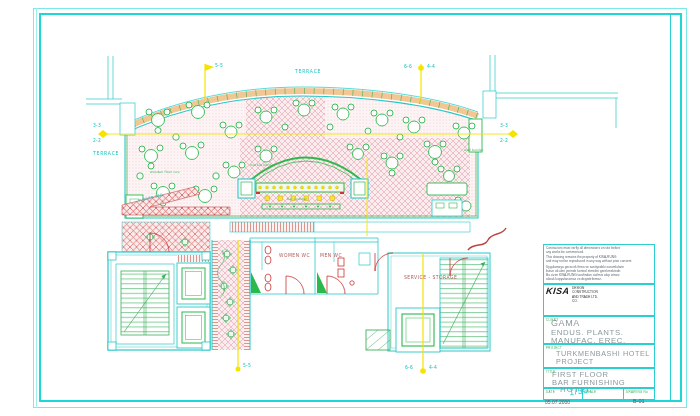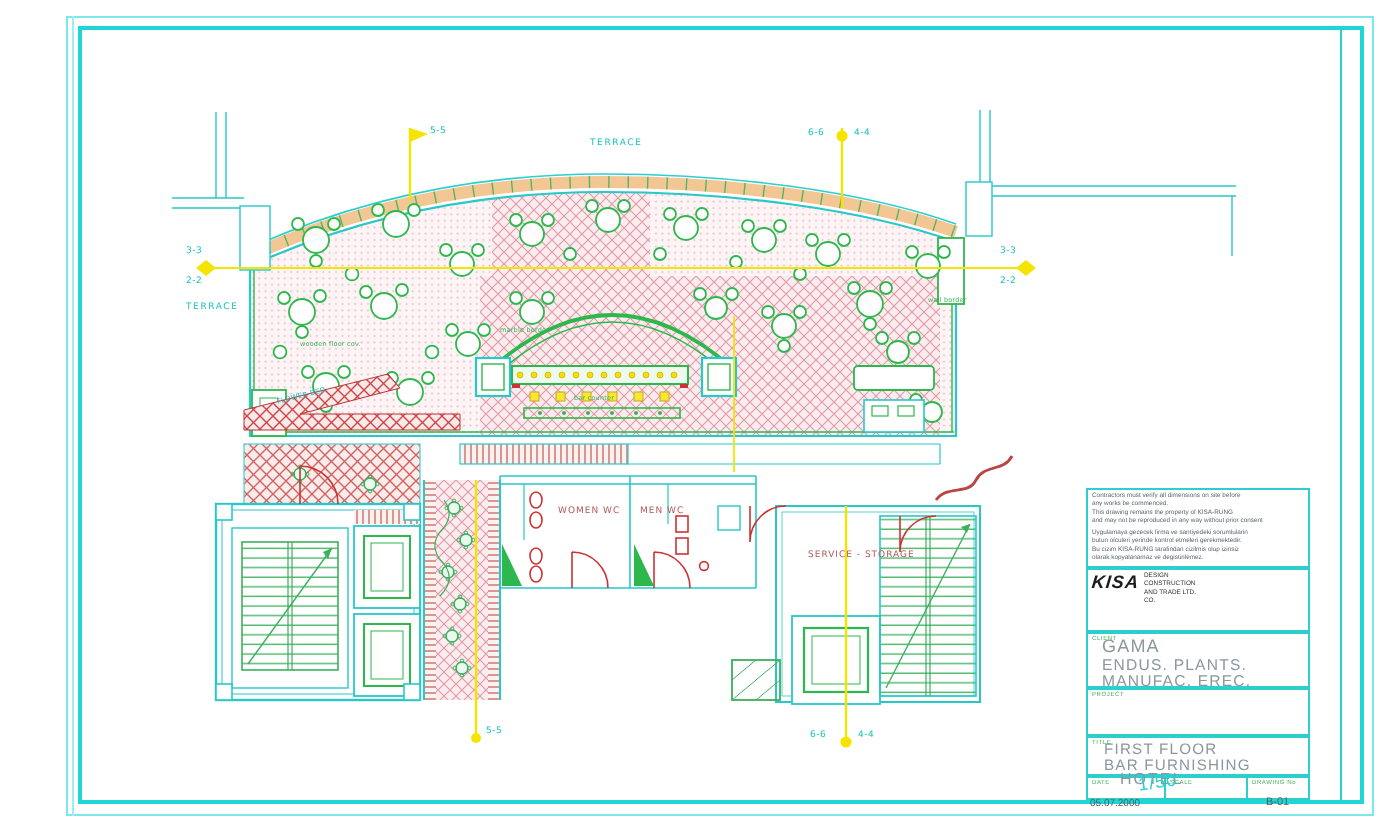--- a/index.html
+++ b/index.html
@@ -408,20 +408,24 @@
   <span class="tag">CLIENT</span>
   <div style="padding:2px 0 0 7px;">
     <div class="tb-big" style="font-size:9px">GAMA</div>
     <div class="tb-big" style="font-size:7.8px">ENDUS. PLANTS.</div>
     <div class="tb-big" style="font-size:7.8px">MANUFAC. EREC. CORP.</div>
   </div>
 </div>
 
 <div class="tb" id="tb-project">
   <span class="tag">PROJECT</span>
+  <div style="padding:5px 0 0 12px;">
+    <div class="tb-big" style="font-size:7.2px">TURKMENBASHI HOTEL</div>
+    <div class="tb-big" style="font-size:7.2px">PROJECT</div>
+  </div>
 </div>
 
 <div class="tb" id="tb-title">
   <span class="tag">TITLE</span>
   <div style="padding:2px 0 0 8px;">
     <div class="tb-big" style="font-size:7.6px">FIRST FLOOR</div>
     <div class="tb-big" style="font-size:7.6px">BAR FURNISHING</div>
   </div>
 </div>
 <span id="plan-overflow">HOTEL</span>

